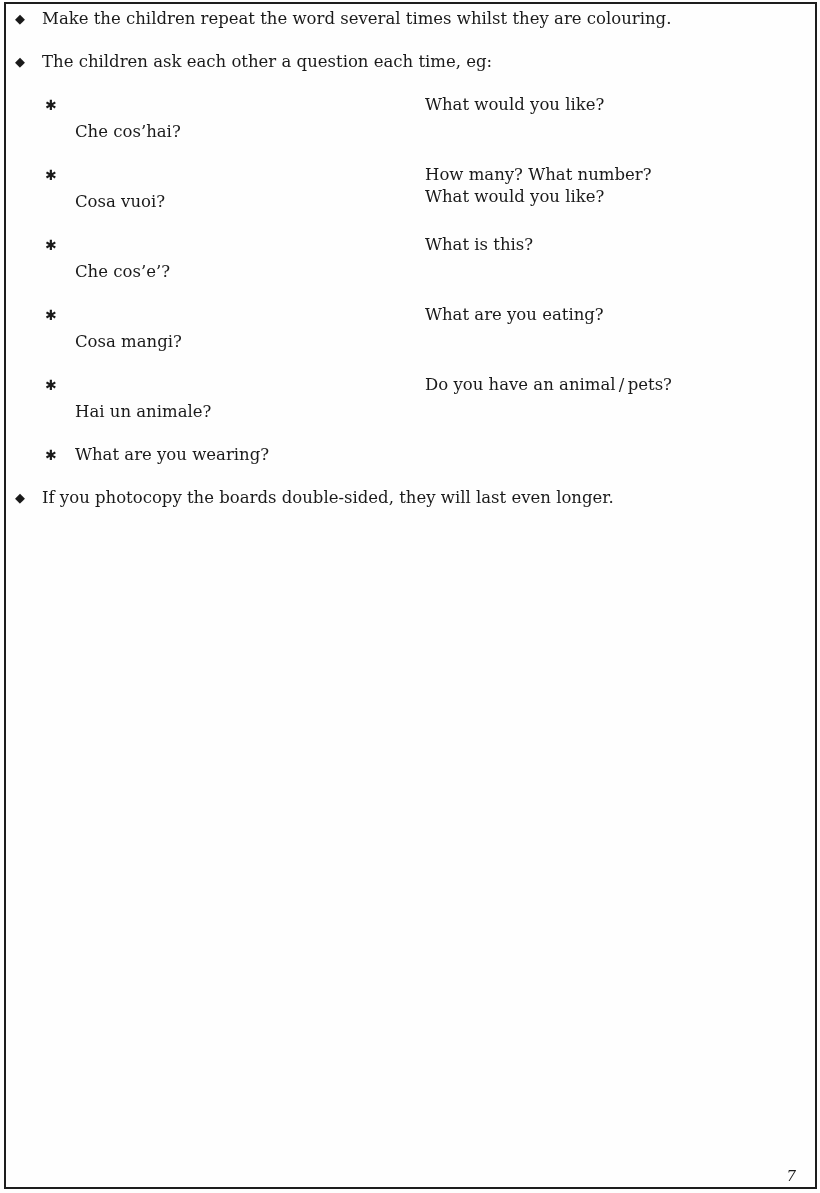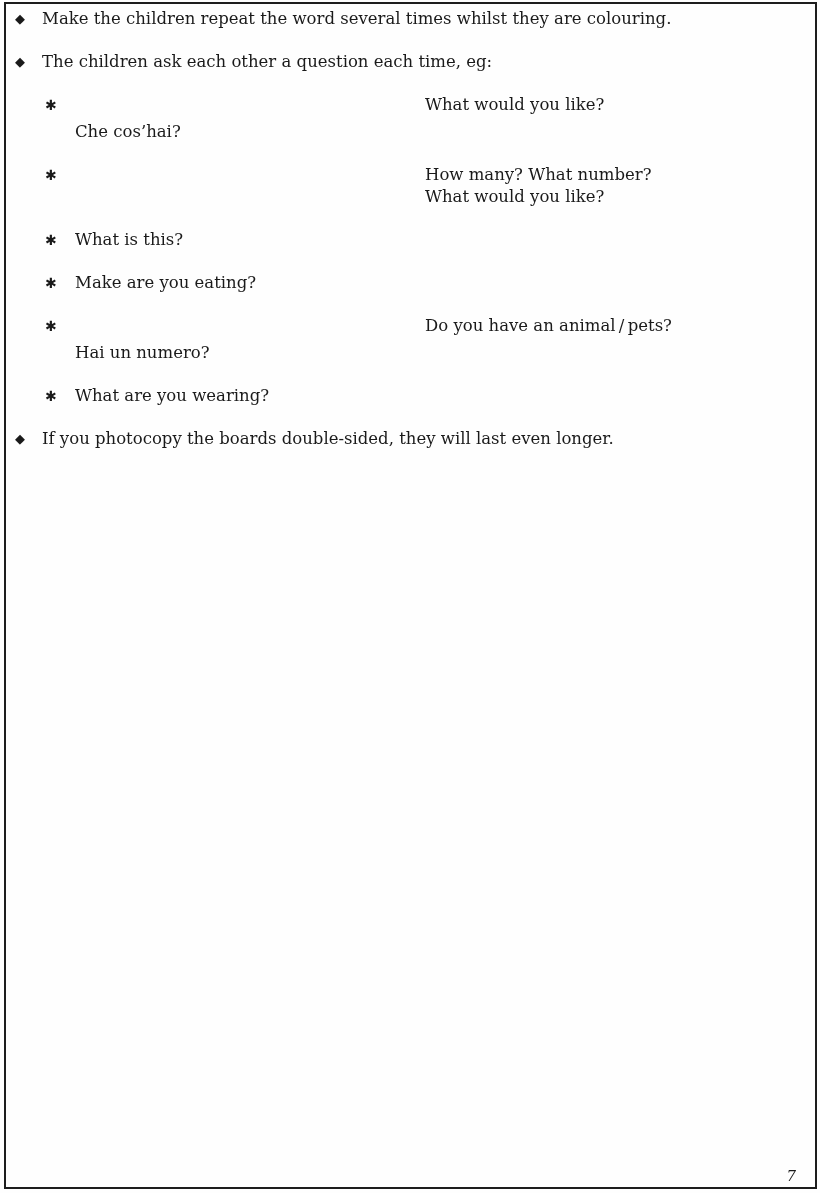--- a/index.html
+++ b/index.html
@@ -106,42 +106,49 @@
           <div class="col-italian">
             <div>Che cos’hai?</div>
           </div>
           <div class="col-english">
             <div>What would you like?</div>
           </div>
         </div>
         <div class="ex-row">
           <span class="sub-bullet">✱</span>
           <div class="col-italian">
+            <div>Cosa vuoi?</div>
           </div>
           <div class="col-english">
             <div>How many? What number?</div>
             <div>What would you like?</div>
           </div>
         </div>
         <div class="ex-row">
           <span class="sub-bullet">✱</span>
+          <div class="col-italian">
+            <div>Che cos’e’?</div>
+          </div>
           <div class="col-english">
             <div>What is this?</div>
           </div>
         </div>
         <div class="ex-row">
           <span class="sub-bullet">✱</span>
+          <div class="col-italian">
+            <div>Cosa mangi?</div>
+          </div>
           <div class="col-english">
-            <div>Make are you eating?</div>
+            <div>What are you eating?</div>
           </div>
         </div>
         <div class="ex-row">
           <span class="sub-bullet">✱</span>
           <div class="col-italian">
-            <div>Hai un numero?</div>
+            <div>Hai un animale?</div>
           </div>
           <div class="col-english">
             <div>Do you have an animal / pets?</div>
           </div>
         </div>
         <div class="ex-row">
           <span class="sub-bullet">✱</span>
           <div class="col-english">
             <div>What are you wearing?</div>
           </div>

